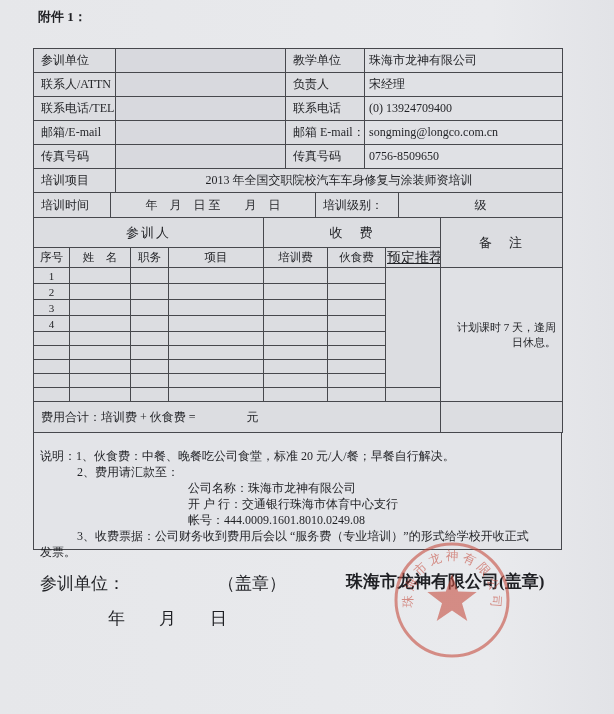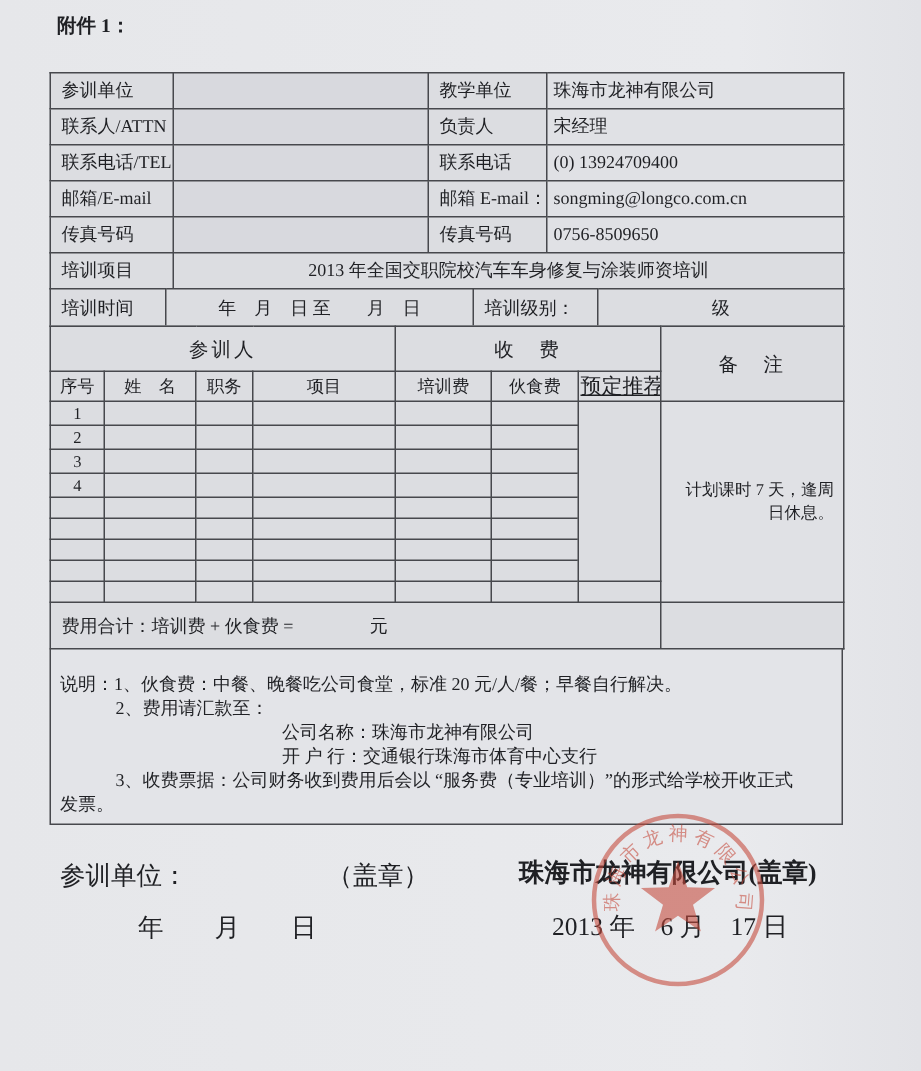--- a/index.html
+++ b/index.html
@@ -235,30 +235,30 @@
         <td></td>
       </tr>
     </tbody>
       </table>
 
     <div class="notes">
       <div>说明：1、伙食费：中餐、晚餐吃公司食堂，标准 20 元/人/餐；早餐自行解决。</div>
       <div class="ind1">2、费用请汇款至：</div>
       <div class="ind2">公司名称：珠海市龙神有限公司</div>
       <div class="ind2">开 户 行：交通银行珠海市体育中心支行</div>
+      <div class="ind2">帐号：444.0009.1601.8010.0249.08</div>
       <div class="ind1">3、收费票据：公司财务收到费用后会以 “服务费（专业培训）”的形式给学校开收正式</div>
       <div>发票。</div>
     </div>
   </div>
 
   <div class="footer-line" style="left:40px;top:572px;">参训单位：</div>
   <div class="footer-line" style="left:218px;top:572px;">（盖章）</div>
   <div class="footer-line" style="left:346px;top:570px;font-weight:bold;">珠海市龙神有限公司(盖章)</div>
-  <div class="footer-line" style="left:92px;top:607px;">年　　月　　日</div>
-  <div class="footer-line" style="left:368px;top:606px;">2013 年　6 月　17 日</div>
+  <div class="footer-line" style="left:108px;top:607px;">年　　月　　日</div>
 
   <svg class="stamp-svg" viewBox="0 0 124 124">
     <g opacity="0.58">
       <circle cx="62" cy="62" r="56" fill="none" stroke-width="3" stroke="#c5493b"></circle>
       <polygon points="62,36 68.2,53.5 86.7,54 72,65.2 77.3,83 62,72.5 46.7,83 52,65.2 37.3,54 55.8,53.5" fill="#c5493b"></polygon>
       <path id="stamp-arc" d="M 23.4 72.4 A 40 40 0 1 1 100.6 72.4" fill="none"></path>
       <text font-size="12.5" letter-spacing="3.5" fill="#c5493b">
         <textPath href="#stamp-arc" startOffset="3">珠海市龙神有限公司</textPath>
       </text>
     </g>

